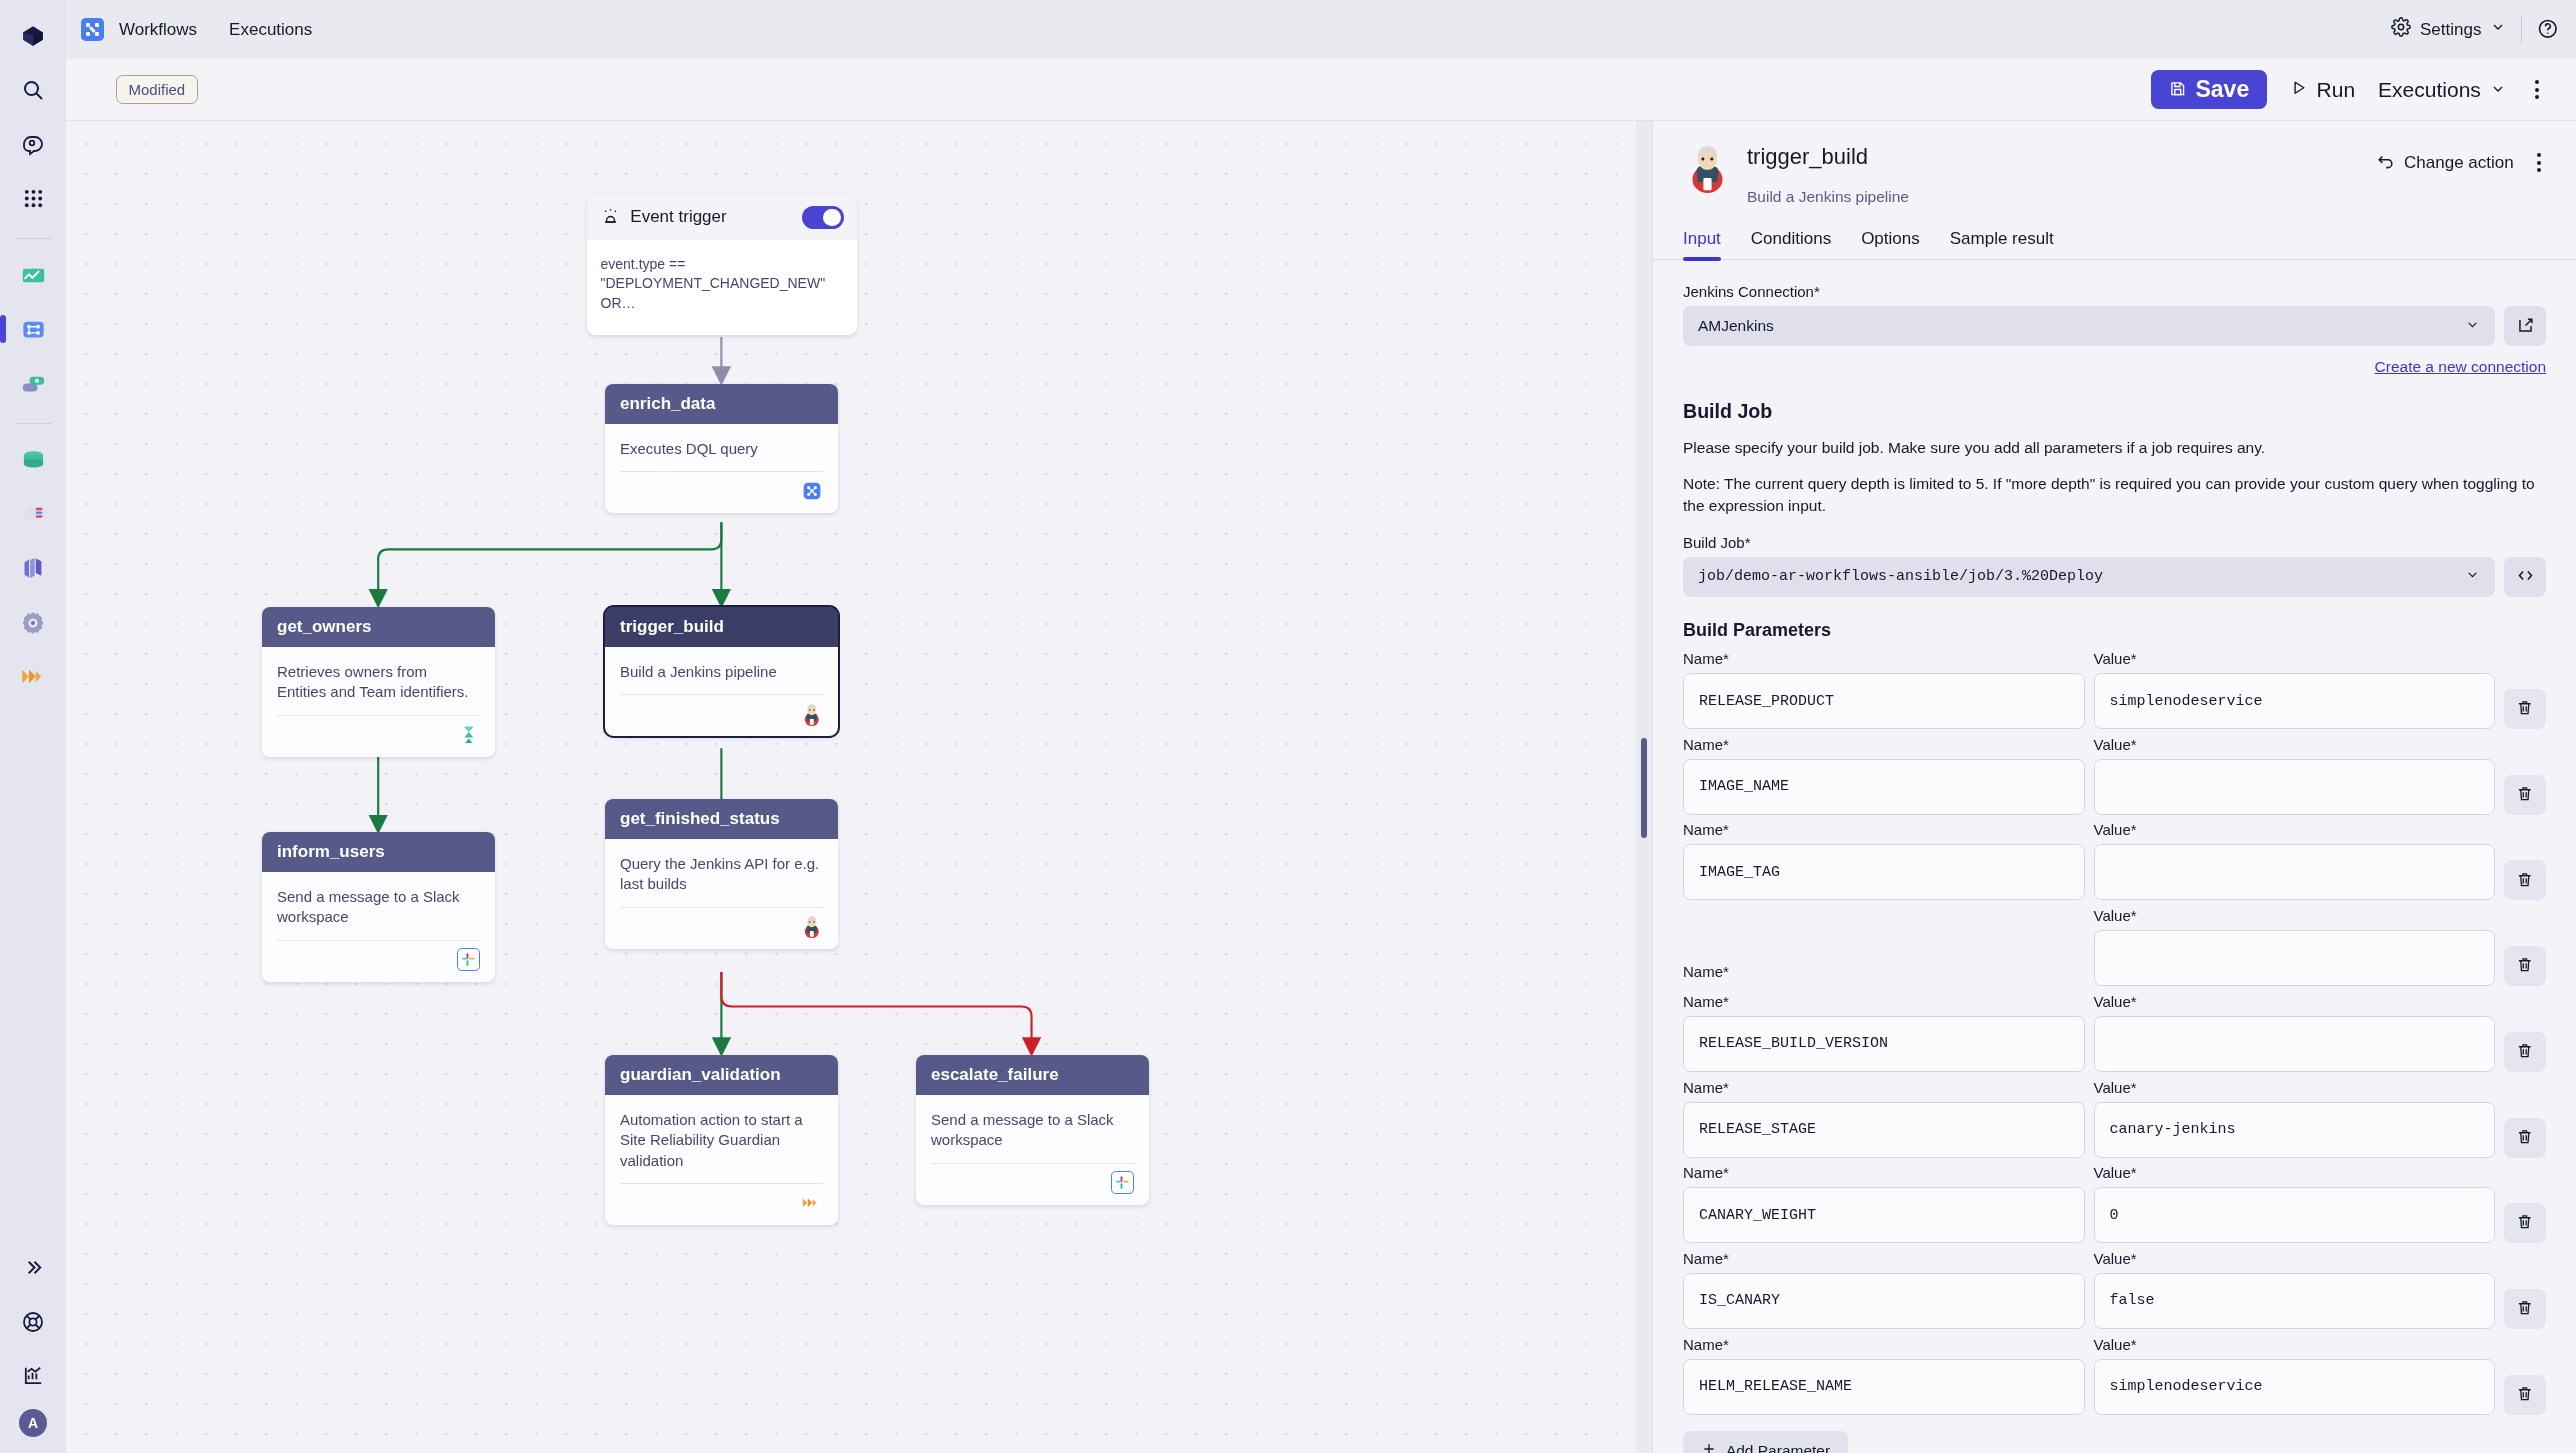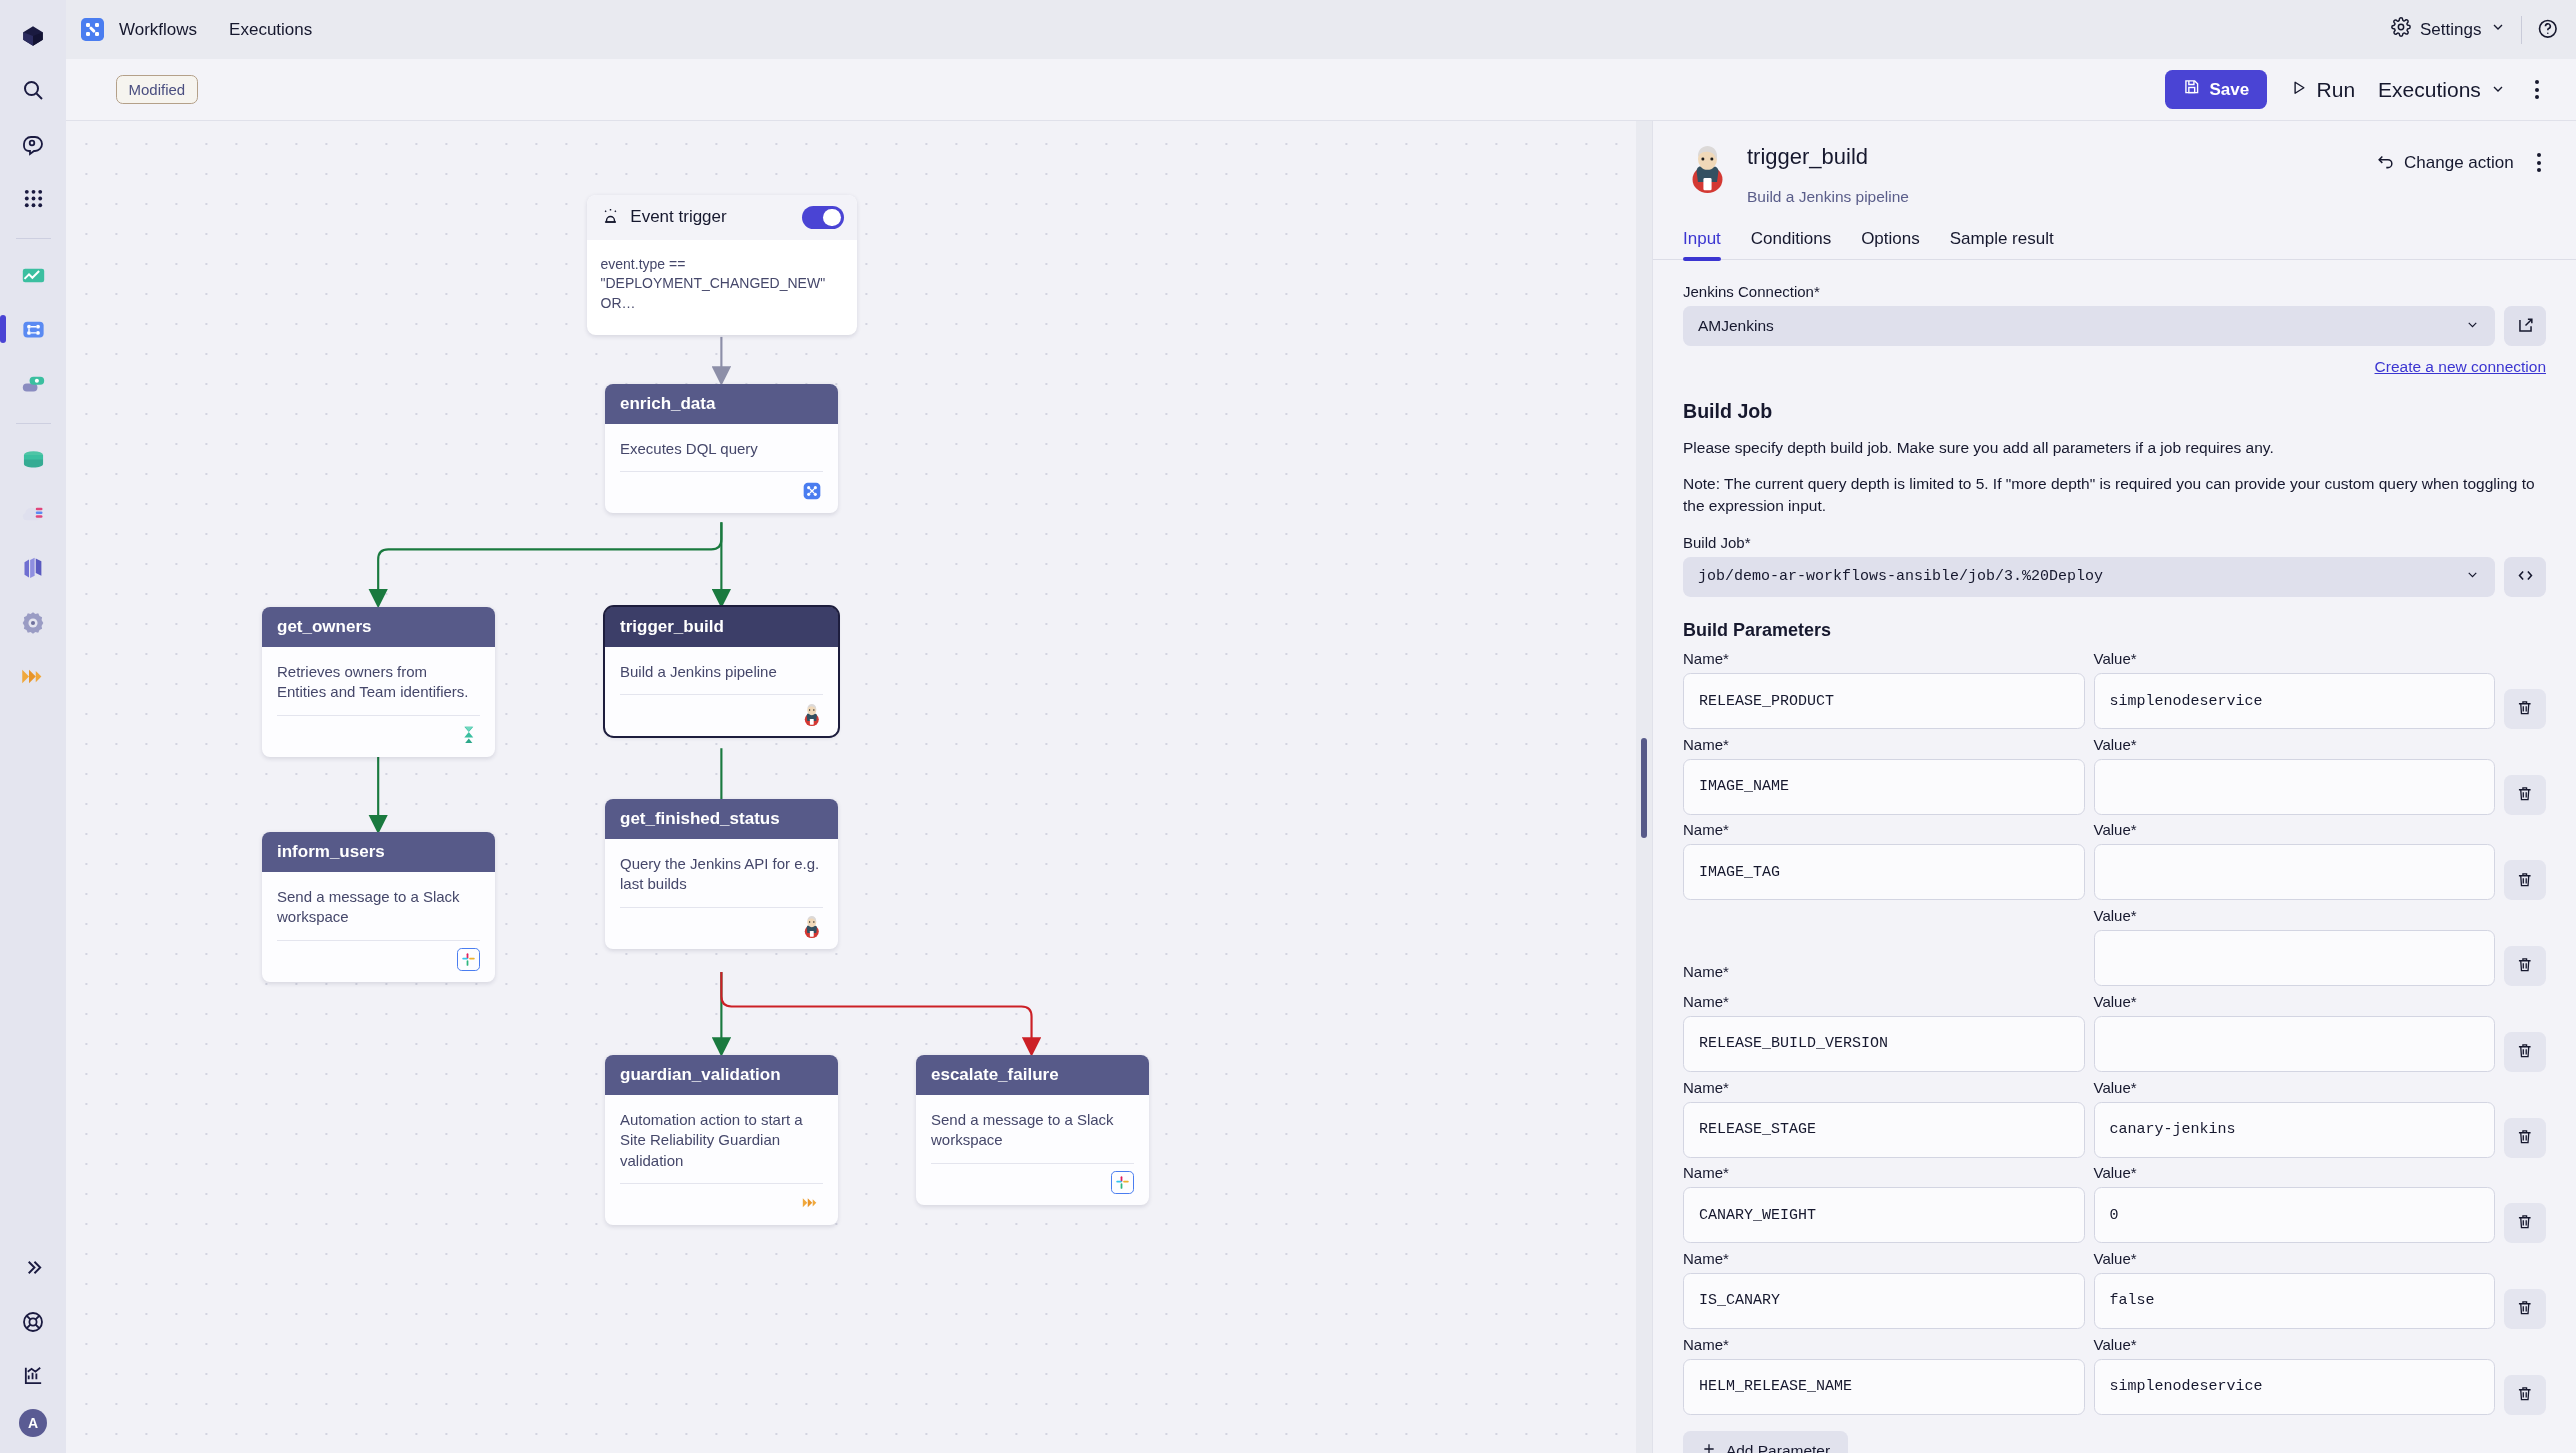--- a/index.html
+++ b/index.html
@@ -72,21 +72,21 @@
     flex: 0 0 62px;
   }
   .page-title { font-size: 30px; font-weight: 700; color: #4a4e80; letter-spacing: -0.3px; }
   .badge-modified {
     margin-left: 17.5px; border: 0.7px solid #b4a089; border-radius: 6.7px;
     padding: 5.4px 12px; font-size: 15px; color: #4a4e80; background: #f6f4ef;
   }
   .titlebar-right { margin-left: auto; display: flex; align-items: center; gap: 23px; }
   .btn-save {
     background: #4a44d4; color: #fff; border: none; border-radius: 7.4px;
-    height: 39px; padding: 0 17.5px; font-size: 17px; font-weight: 700;
+    height: 39px; padding: 0 17.5px; font-size: 23px; font-weight: 700;
     display: flex; align-items: center; gap: 9.4px; cursor: pointer;
     font-family: "Liberation Sans", sans-serif;
   }
   .btn-plain { display: flex; align-items: center; gap: 9.4px; font-size: 21px; color: #16182e; cursor: pointer; background:none;border:none;font-family:"Liberation Sans", sans-serif;}
   .kebab { display:flex;flex-direction:column;gap:3.4px;cursor:pointer;padding:5.4px }
   .kebab i { width:4px;height:4px;border-radius:50%;background:#16182e;display:block }
 
   
   .canvas-wrap { flex: 1 1 auto; display: flex; min-height: 0; }
   .canvas {
@@ -628,21 +628,21 @@
                   </svg>
               </span>
             </div>
           </div>
           <div class="link-right">
             <span class="link">Create a new connection</span>
           </div>
 
           
           <div class="sec-title">Build Job</div>
-          <div class="sec-p">Please specify depth build job. Make sure you add all parameters if a job requires any.</div>
+          <div class="sec-p">Please specify your build job. Make sure you add all parameters if a job requires any.</div>
           <div class="sec-p">Note: The current query depth is limited to 5. If "more depth" is required you can provide your custom query when toggling to the expression input.</div>
 
           <div class="fld-label" style="margin-top:16px">Build Job*</div>
           <div class="fld-row">
             <div class="select mono">
               <span>job/demo-ar-workflows-ansible/job/3.%20Deploy</span>
               <span class="chev">
                 <svg width="15" height="15" viewBox="0 0 24 24" fill="none" stroke="#16182e" stroke-width="1.9">
                     <path d="M6 9.5l6 6 6-6"></path>
                   </svg>

